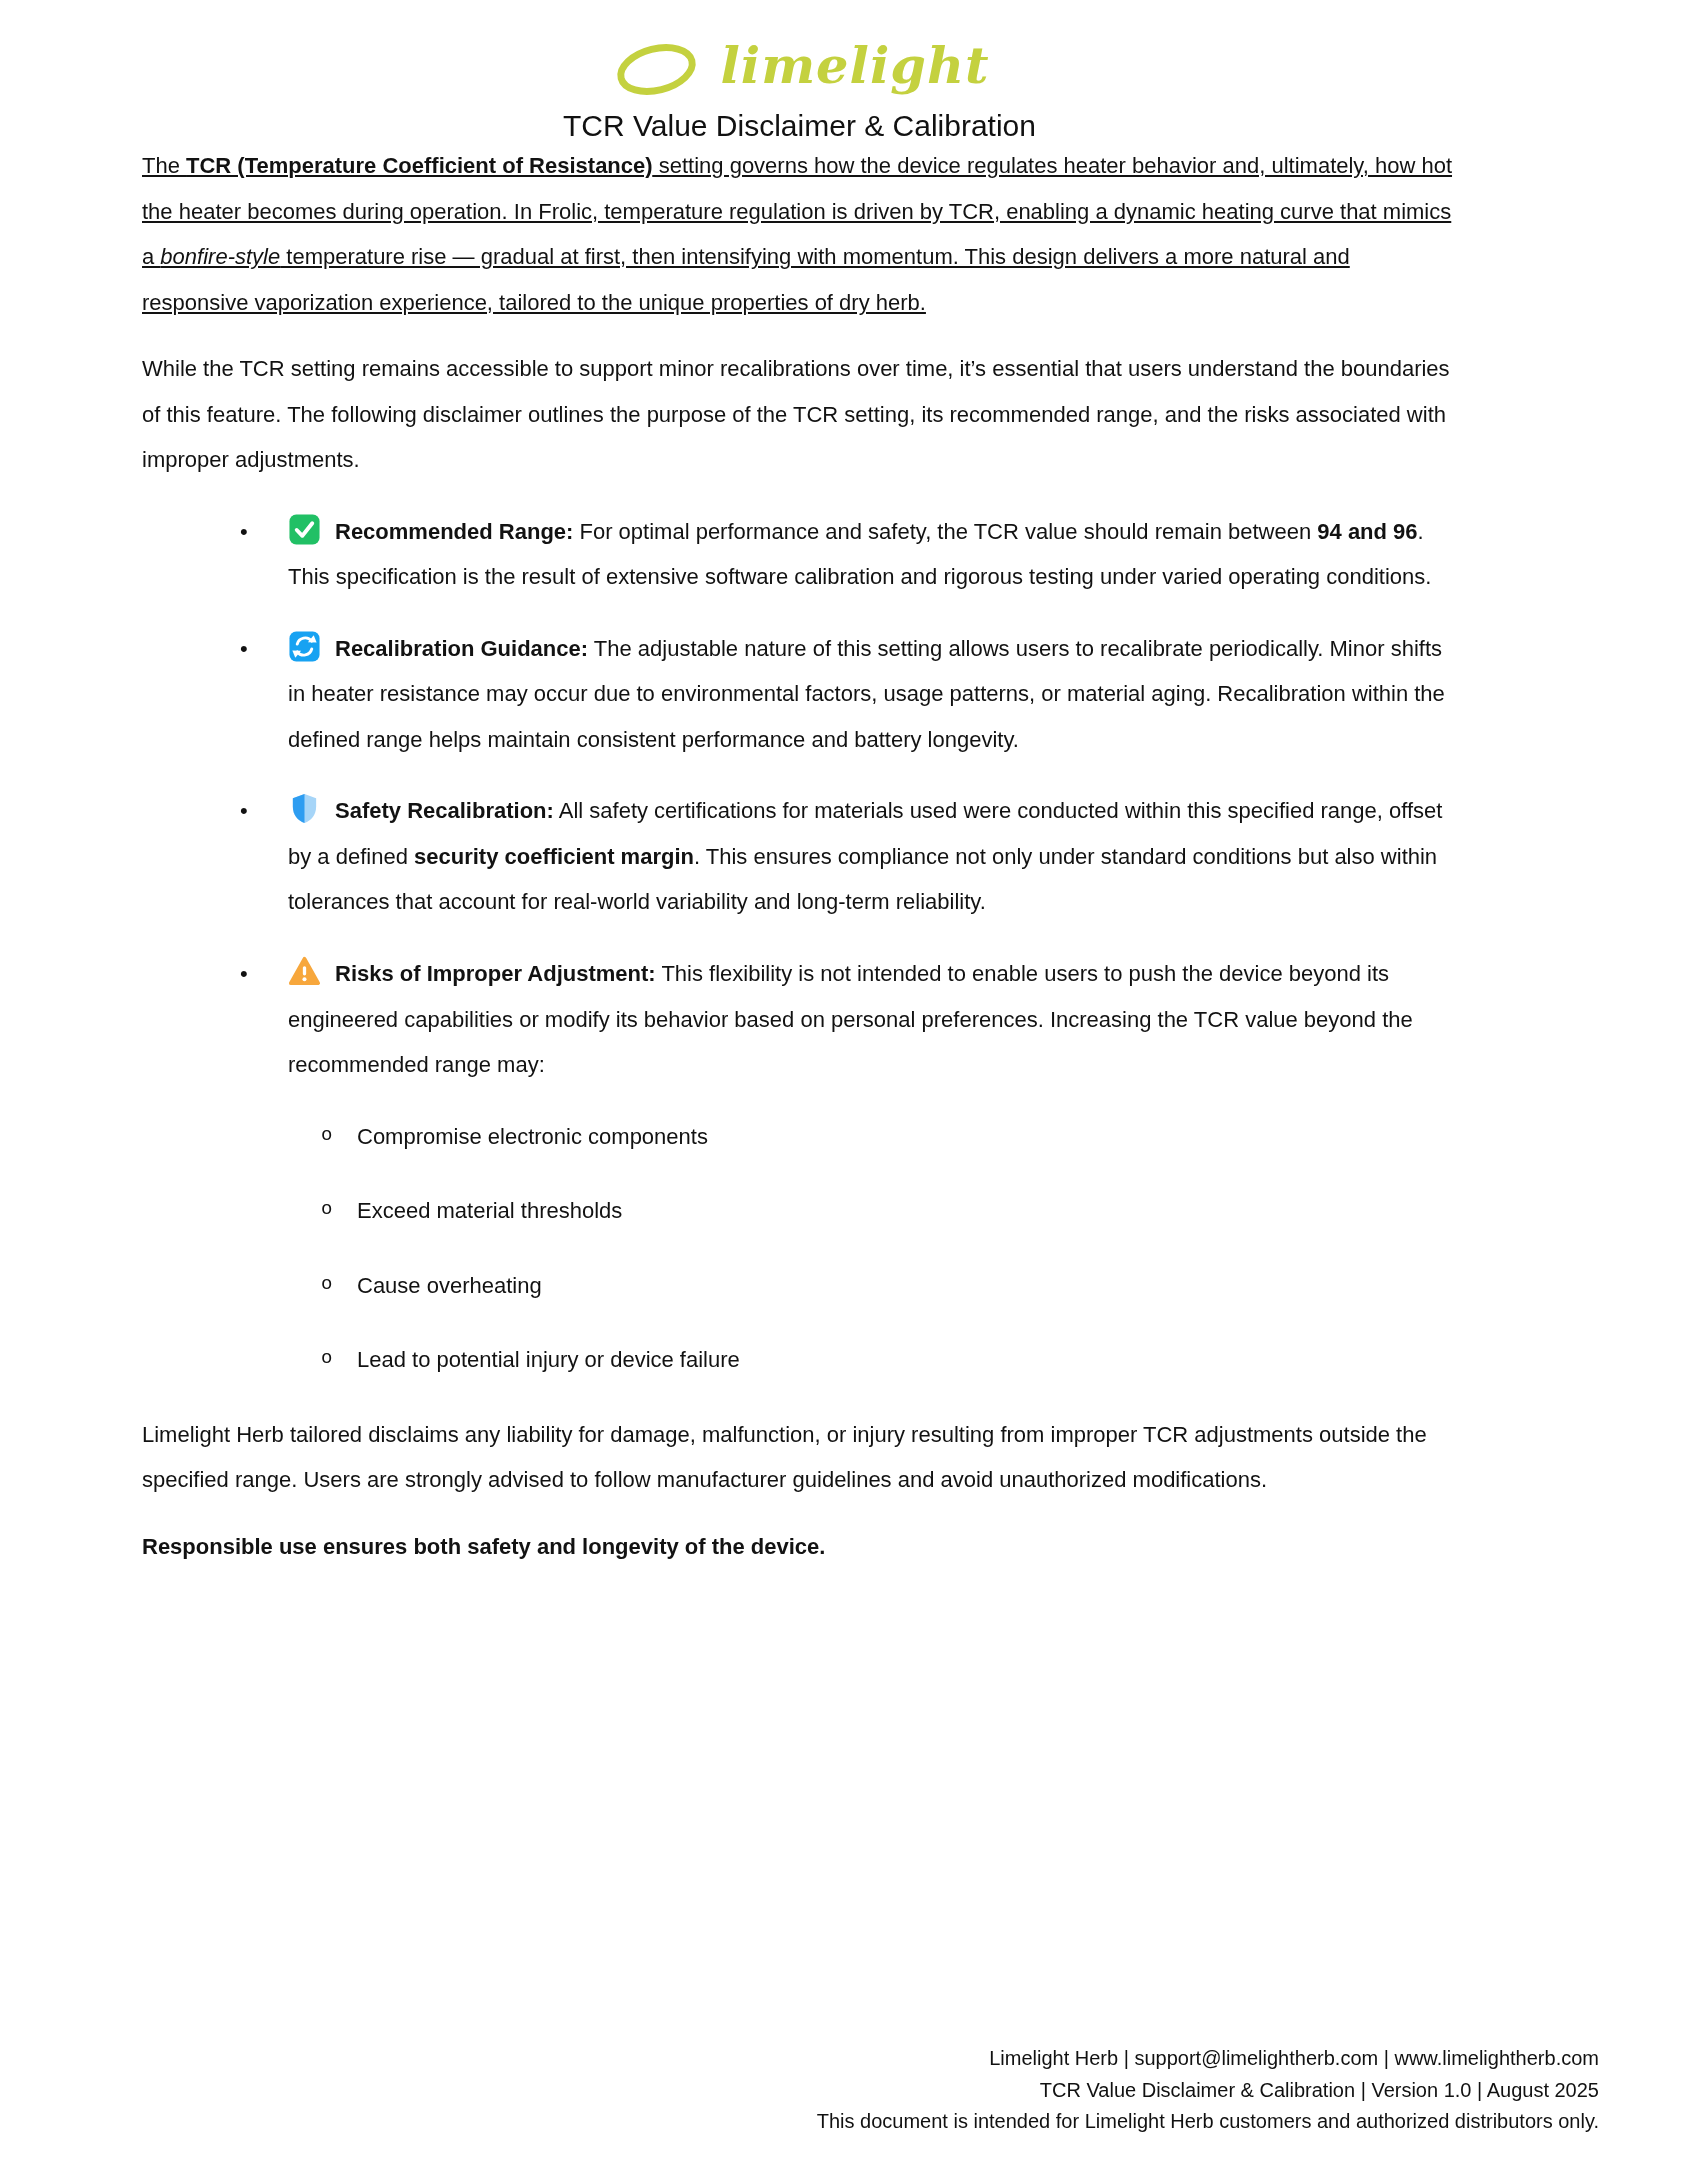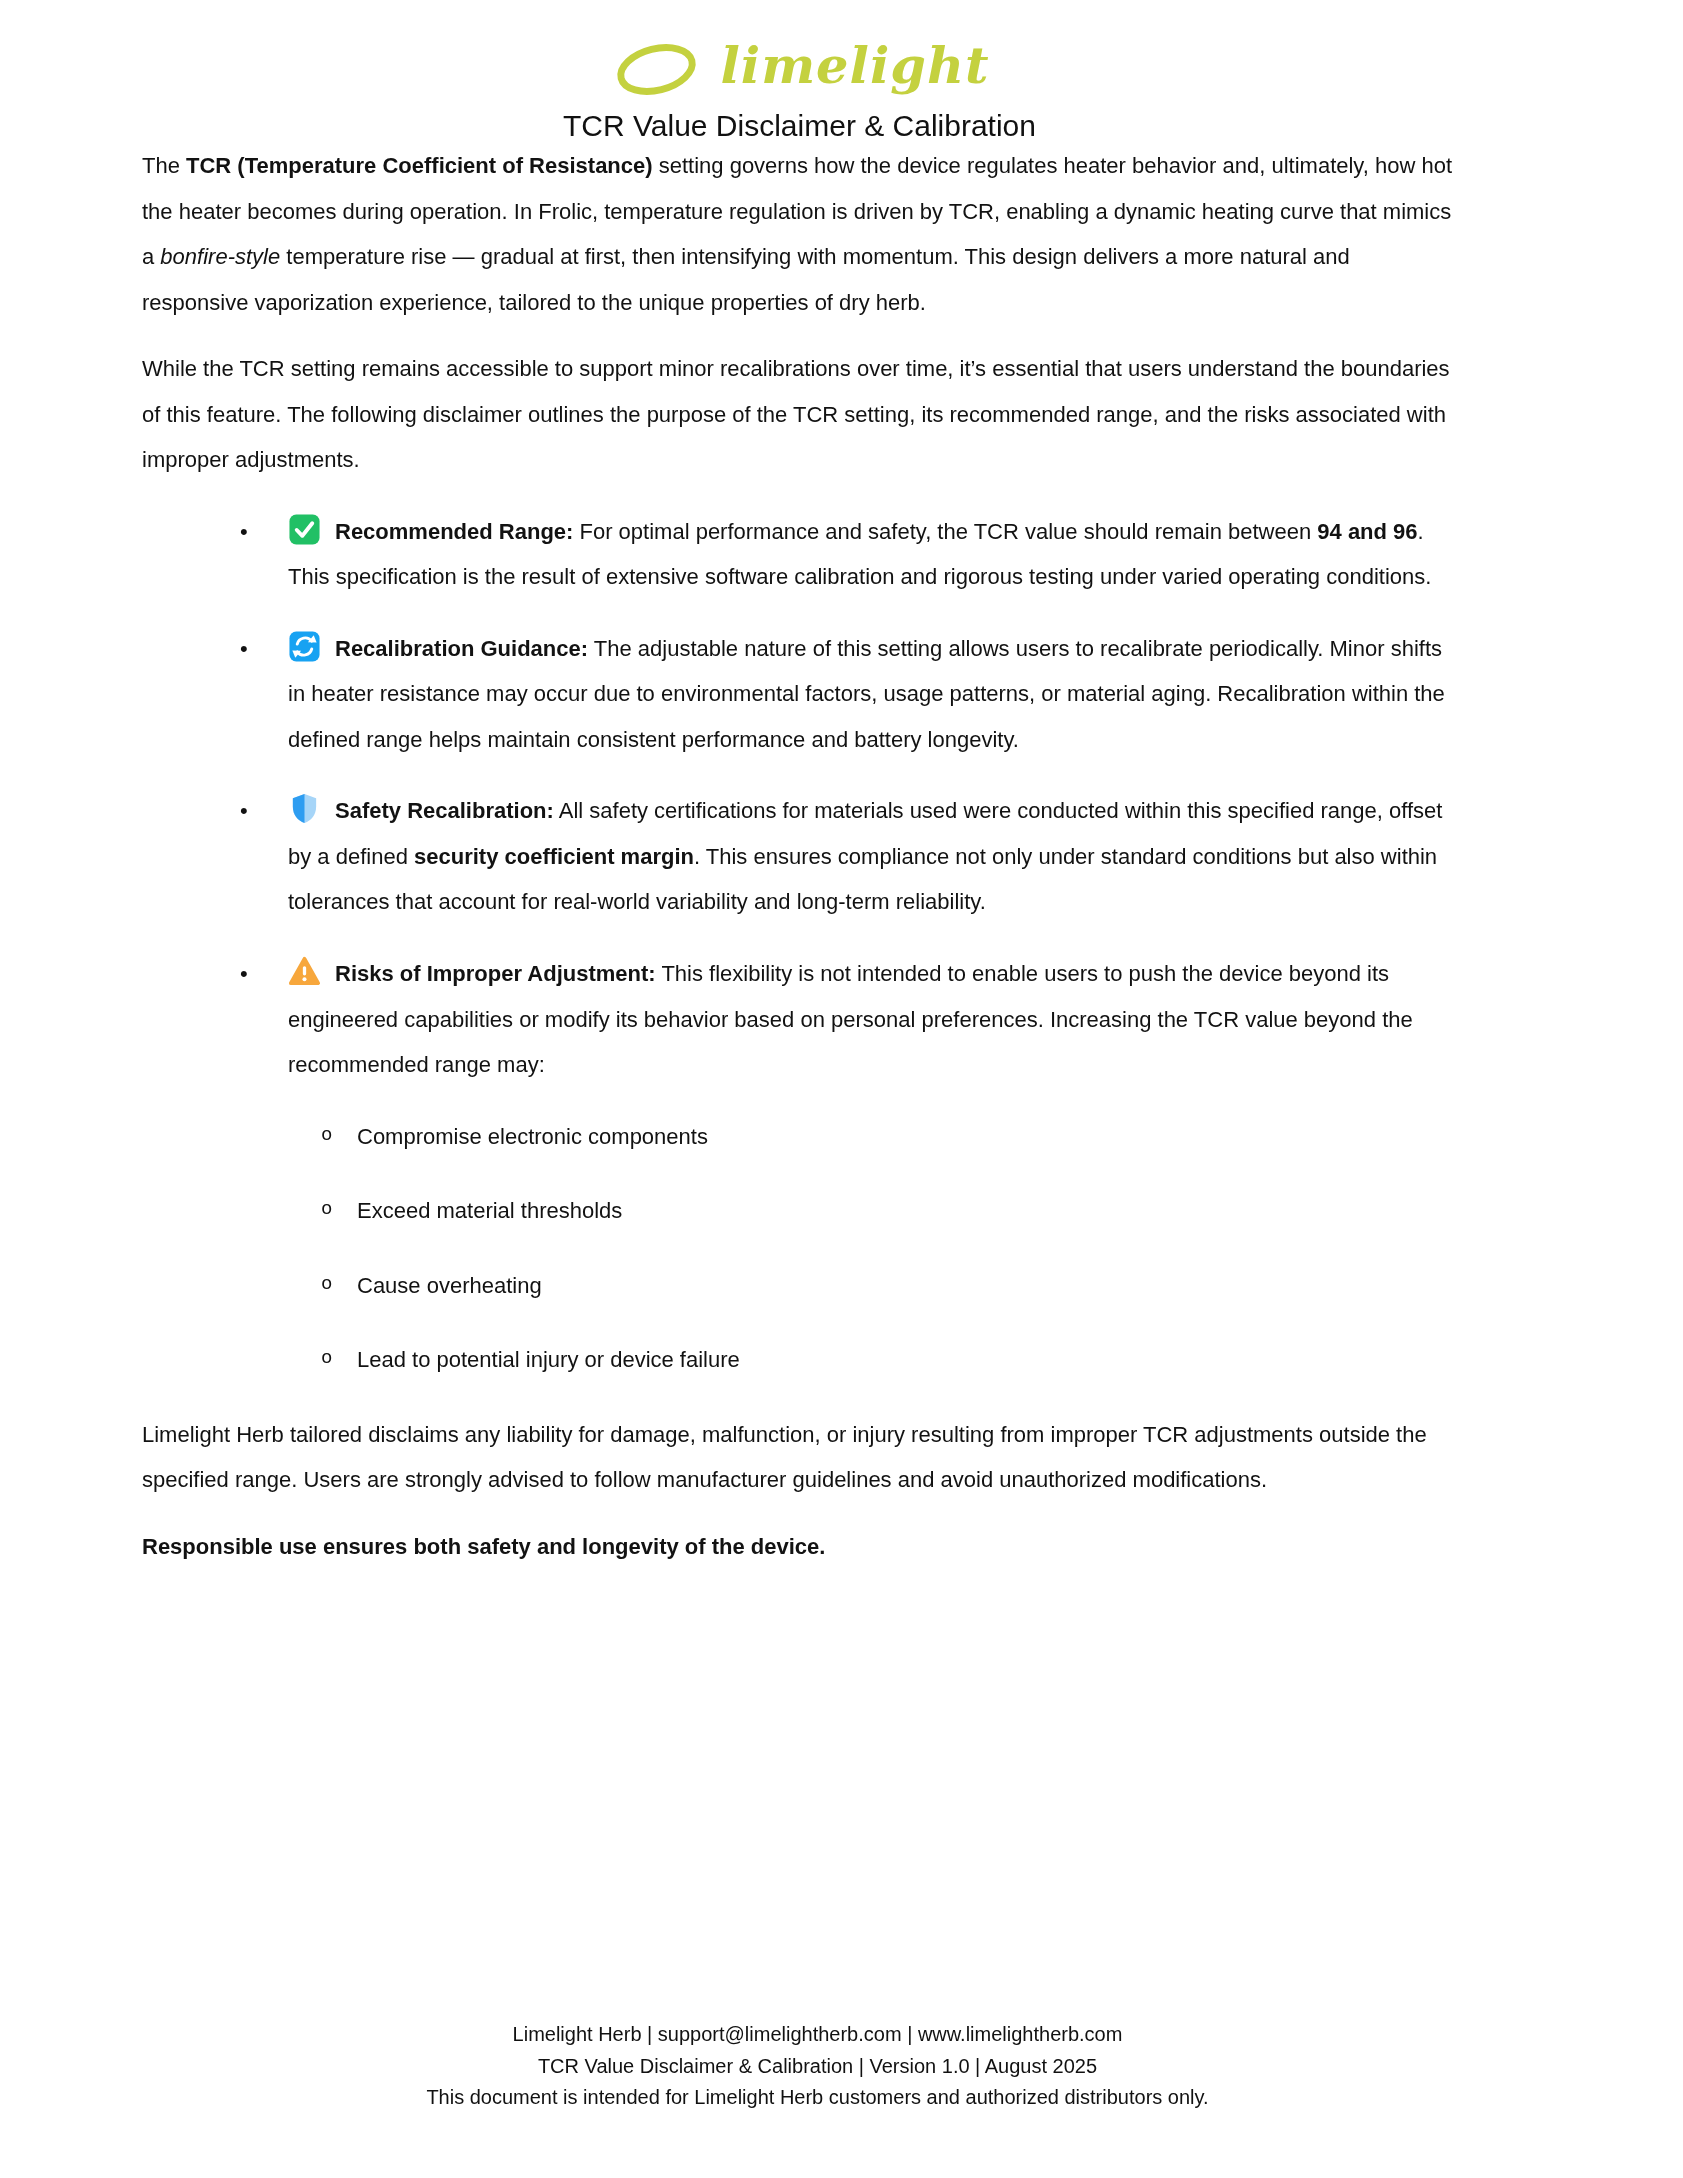--- a/index.html
+++ b/index.html
@@ -25,21 +25,21 @@
     color: #c4d13f;
     letter-spacing: 1px;
     line-height: 1;
     transform: translateY(-4px);
   }
 
   .doc-title { text-align: center; font-size: 30px; margin: 4px 0 0 0; font-weight: 400; color: #111; }
 
   .body-text { font-size: 22px; line-height: 2.07; }
   p.para { margin: 0 0 21px 0; }
-  .first-para { margin-top: 42px; }
+  .first-para { margin-top: 42px; text-decoration: underline; }
   b, strong { font-weight: bold; }
   .italic { font-style: italic; }
 
   
   ul.bullets { list-style: none; margin: 26px 0 0 0; padding: 0; }
   li.bullet { position: relative; padding-left: 146px; margin-bottom: 26px; }
   li.bullet > .marker { position: absolute; left: 98px; top: 0; }
   .li-icon { display: inline-block; width: 33px; height: 33px; vertical-align: -7px; margin-right: 14px; }
 
   
@@ -47,22 +47,22 @@
   li.sub { position: relative; padding-left: 215px; margin-bottom: 29px; }
   li.sub > .marker {
     position: absolute; left: 179px; top: 2px;
     font-family: "Liberation Mono", monospace; font-size: 19px;
   }
 
   .closing { margin-top: 2px; }
   .emphasis-line { font-weight: bold; margin: 30px 0 0 0; }
 
   .footer {
-    position: absolute; left: 0; right: 0; bottom: 64px;
-    text-align: center; font-size: 20px; line-height: 1.58; color: #111; padding-left: 36px;
+    position: absolute; left: 0; right: 0; bottom: 40px;
+    text-align: right; font-size: 20px; line-height: 1.58; color: #111; padding-left: 36px;
   }
 </style>
 </head>
 <body>
 
 <div class="page">
   <div class="content">
 
     <div class="logo-row">
       <svg class="logo-oval" width="95" height="65" viewBox="0 0 96 66">

